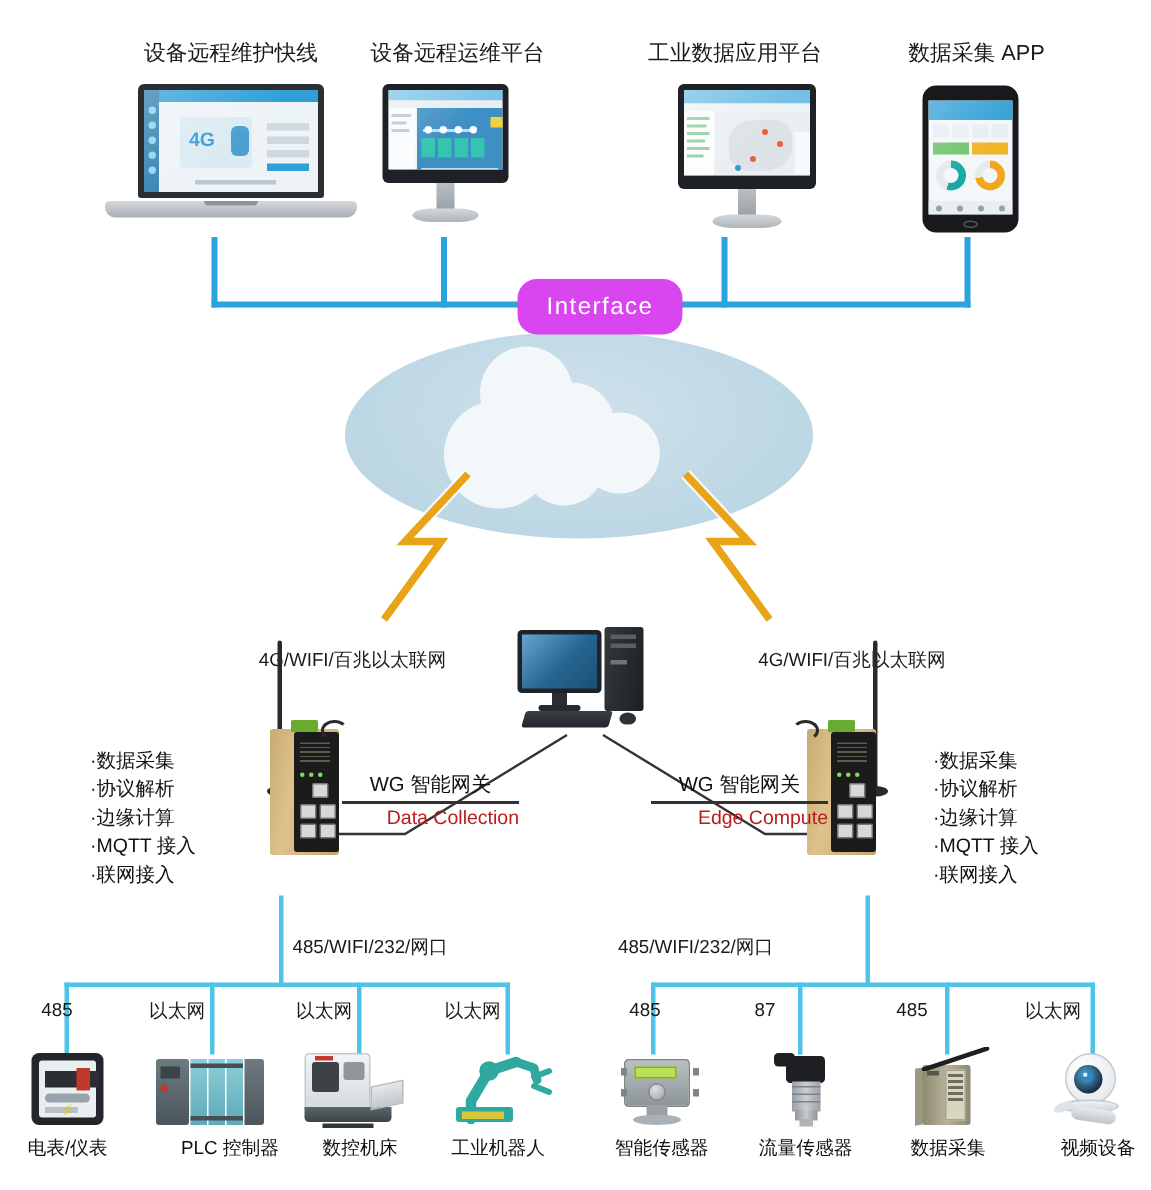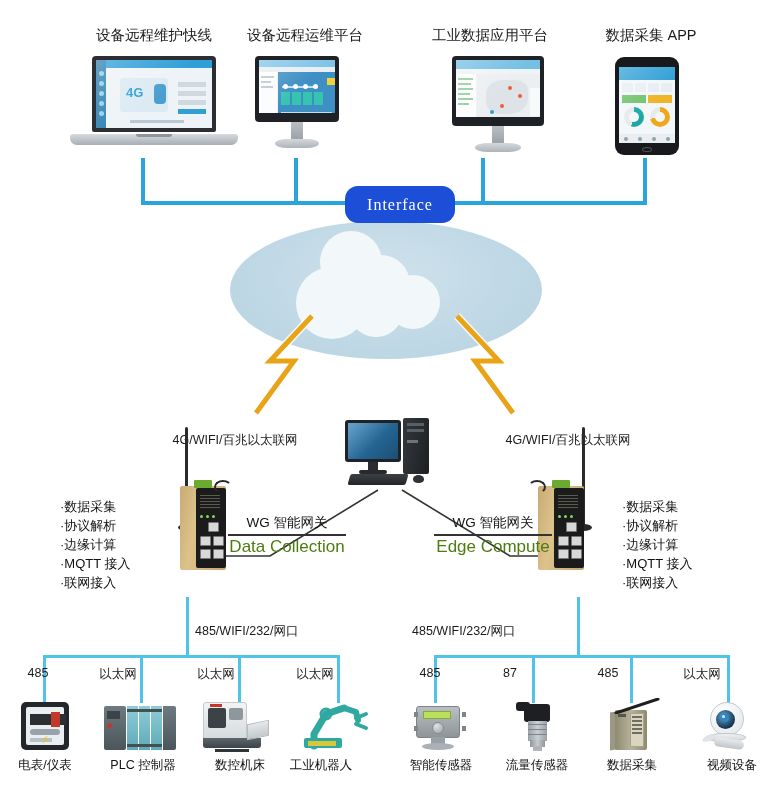--- a/index.html
+++ b/index.html
@@ -29,25 +29,25 @@
   .line-v { width: 4px; }
   .busline-h, .busline-v { position: absolute; background: #4FC3E8; }
   .busline-h { height: 3px; }
   .busline-v { width: 3px; }
 
   
   #interface-badge {
     position: absolute;
     left: 345px; top: 186px;
     width: 110px; height: 37px;
-    background: #1d4ed8;
+    background: #d946ef;
     border-radius: 13px;
     display: flex; align-items: center; justify-content: center;
     color: #ffffff;
-    font-family: Liberation Serif, serif;
+    font-family: Liberation Sans, sans-serif;
     font-size: 16px;
     letter-spacing: 1px;
     z-index: 6;
   }
 
   
   #cloud-wrap { position: absolute; left: 200px; top: 213px; width: 370px; height: 160px; }
   #cloud-ellipse {
     position: absolute; left: 30px; top: 8px;
     width: 312px; height: 138px;
@@ -132,21 +132,21 @@
   .gw-ant-base { position:absolute; width:17px; height:7px; background:#2a2a2a; border-radius:50%; }
   .gw-loop { position:absolute; border:2px solid #2a2a2a; border-radius:50%; }
 
   
   .bullets { position:absolute; font-size:13px; color:#111; line-height:19px; white-space:nowrap; }
 
   
   .gw-caption { position:absolute; text-align:center; white-space:nowrap; }
   .gw-caption .cn { font-size:13.5px; color:#111; }
   .gw-caption .rule { height:1.5px; background:#333; margin:2px 0 1px; }
-  .gw-caption .en { font-size:17px; color:#4d7c0f; }
+  .gw-caption .en { font-size:13px; color:#b91c1c;text-align:right; }
 
   
   .devicon { position:absolute; }
   .dev-caption { position:absolute; font-size:12.5px; color:#111; text-align:center; white-space:nowrap; }
 
   
   .meter-body { position:absolute; inset:0; background:#23272b; border-radius:5px; }
   .meter-face { position:absolute; left:5px; top:5px; right:5px; bottom:5px; background:#e9eef1; border-radius:2px; }
   .meter-disp { position:absolute; left:4px; top:7px; width:36px; height:11px; background:#2b2f33; }
   .meter-red { position:absolute; right:4px; top:5px; width:9px; height:15px; background:#c0392b; }
@@ -435,21 +435,21 @@
     <div class="plc-mod" style="left:0;width:22px;background:linear-gradient(#6d7a80,#4a565c);border-radius:2px;"></div>
     <div style="position:absolute;left:3px;top:5px;width:13px;height:8px;background:#3b4448;"></div>
     <div style="position:absolute;left:3px;top:17px;width:5px;height:5px;background:#c0392b;border-radius:50%;"></div>
     <div class="plc-mod" style="left:23px;width:11px;background:linear-gradient(#8ccdd8,#5fa9b8);"></div>
     <div class="plc-mod" style="left:35px;width:11px;background:linear-gradient(#8ccdd8,#5fa9b8);"></div>
     <div class="plc-mod" style="left:47px;width:11px;background:linear-gradient(#8ccdd8,#5fa9b8);"></div>
     <div class="plc-mod" style="left:59px;width:13px;background:linear-gradient(#6d7a80,#4a565c);border-radius:0 2px 2px 0;"></div>
     <div style="position:absolute;left:23px;top:3px;width:35px;height:3px;background:#455055;"></div>
     <div style="position:absolute;left:23px;bottom:3px;width:35px;height:3px;background:#455055;"></div>
   </div>
-  <div class="dev-caption" style="left:100px; top:757px; width:86px;">PLC 控制器</div>
+  <div class="dev-caption" style="left:100px; top:757px; width:86px;text-align:right;">PLC 控制器</div>
 
   <div class="devicon" style="left:203px; top:702px; width:76px; height:50px;">
     <div class="cnc-box" style="left:0;top:0;width:44px;height:38px;background:linear-gradient(#f2f4f5,#d5dadd);border:1px solid #c3c9cc;border-radius:3px 3px 0 0;"></div>
     <div class="cnc-box" style="left:5px;top:6px;width:18px;height:20px;background:#3c4245;border-radius:2px;"></div>
     <div class="cnc-box" style="left:26px;top:6px;width:14px;height:12px;background:#8e979c;border-radius:2px;"></div>
     <div style="position:absolute;left:7px;top:2px;width:12px;height:3px;background:#c0392b;"></div>
     <div class="cnc-box" style="left:0;top:36px;width:58px;height:10px;background:linear-gradient(#5d666b,#3b4347);border-radius:0 0 3px 3px;"></div>
     <div class="cnc-box" style="left:44px;top:20px;width:22px;height:16px;background:linear-gradient(#e4e8ea,#c2c8cc);border:1px solid #b5bbbf;transform:skewY(-12deg);"></div>
     <div style="position:absolute;left:12px;bottom:0;width:34px;height:3px;background:#2f3639;"></div>
   </div>
@@ -458,21 +458,21 @@
   <div class="devicon" style="left:300px; top:700px; width:74px; height:52px;">
     <svg width="74" height="52">
       <path d="M14,46 L14,34 L26,14 L44,8" fill="none" stroke="#2fa9a0" stroke-width="7" stroke-linecap="round" stroke-linejoin="round"></path>
       <path d="M44,8 L56,12 L58,20" fill="none" stroke="#2fa9a0" stroke-width="6" stroke-linecap="round" stroke-linejoin="round"></path>
       <path d="M56,18 L66,14 M56,24 L66,28" fill="none" stroke="#2fa9a0" stroke-width="4" stroke-linecap="round"></path>
       <circle cx="26" cy="14" r="5" fill="none" stroke="#2fa9a0" stroke-width="3"></circle>
       <rect x="4" y="38" width="38" height="10" rx="2" fill="#2fa9a0"></rect>
       <rect x="8" y="41" width="28" height="5" fill="#d9c63a"></rect>
     </svg>
   </div>
-  <div class="dev-caption" style="left:278px; top:757px; width:86px;">工业机器人</div>
+  <div class="dev-caption" style="left:289px; top:757px; width:86px;">工业机器人</div>
 
   <div class="busline-v" style="left:577px; top:597px; height:60px;"></div>
   <div class="lbl lbl-sm" style="left:412px; top:623px; width:130px; text-align:left;">485/WIFI/232/网口</div>
   <div class="busline-h" style="left:434px; top:655px; width:296px;"></div>
 
   <div class="busline-v" style="left:434px; top:655px; height:48px;"></div>
   <div class="busline-v" style="left:532px; top:655px; height:48px;"></div>
   <div class="busline-v" style="left:630px; top:655px; height:48px;"></div>
   <div class="busline-v" style="left:727px; top:655px; height:48px;"></div>
 

